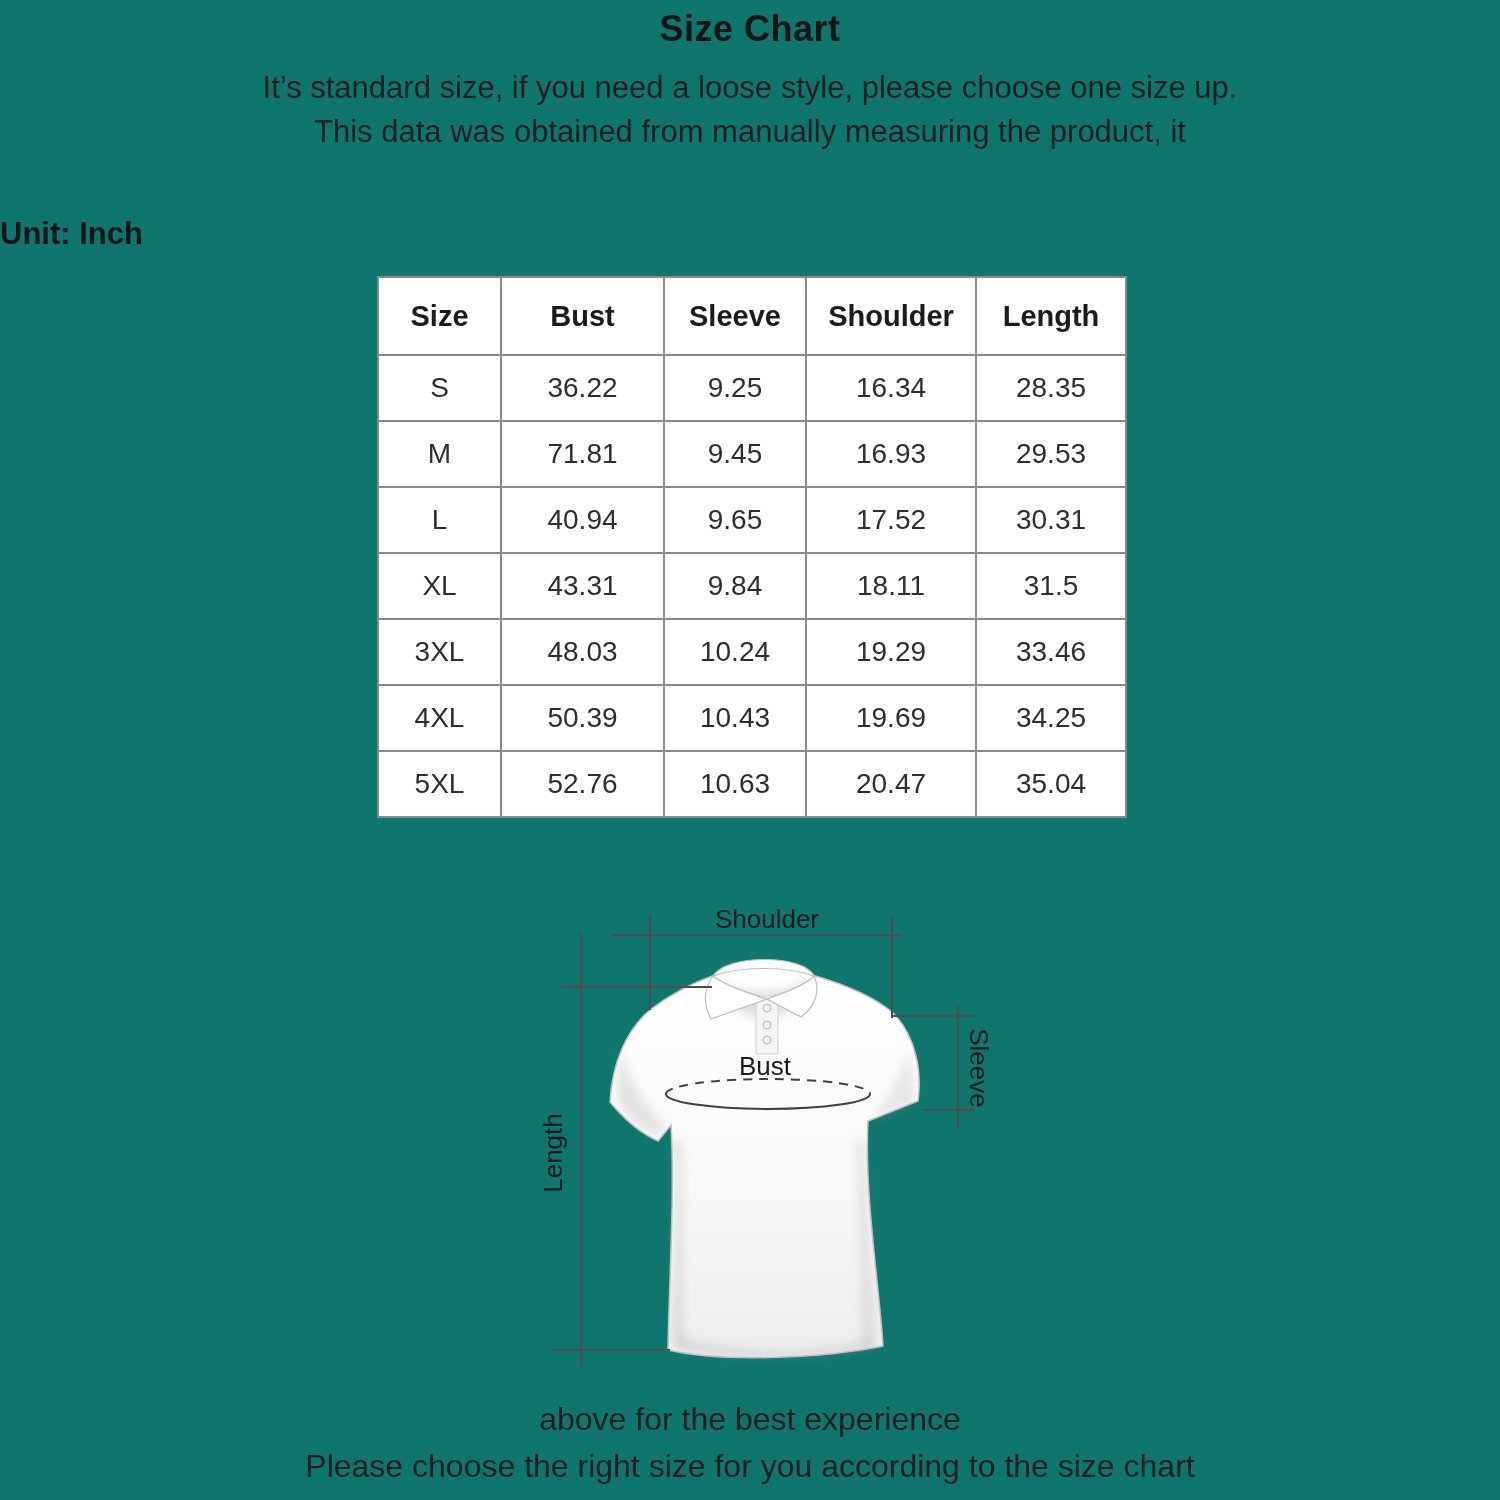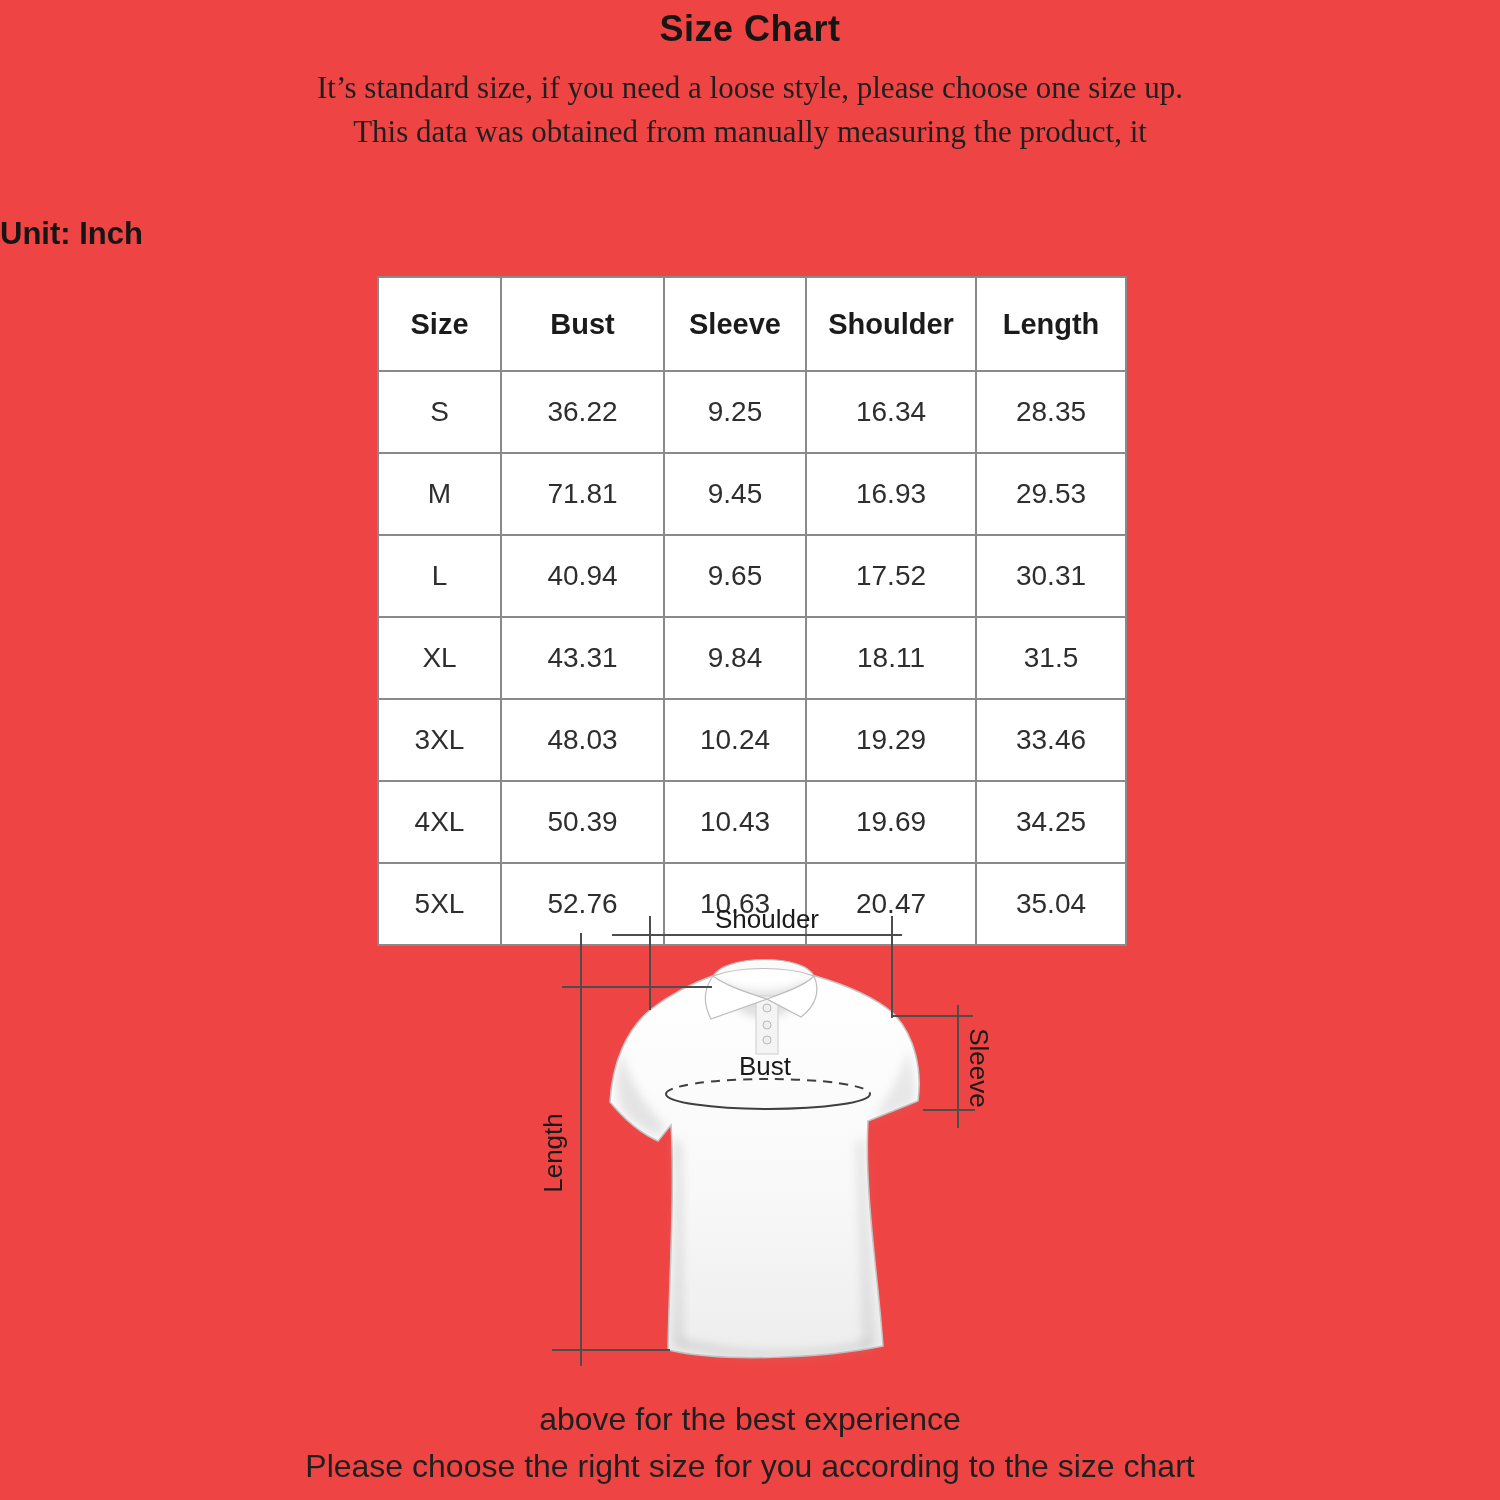--- a/index.html
+++ b/index.html
@@ -1,37 +1,37 @@
 <!DOCTYPE html>
 <html><head>
 <meta charset="utf-8">
 <style>
   html,body{margin:0;padding:0;background:#ffffff;}
   .canvas{
-    position:relative;width:1500px;height:1500px;background:#ef4444;
+    position:relative;width:1500px;height:1500px;background:#0f766e;
     font-family:"Liberation Sans","DejaVu Sans",sans-serif;color:#1c1c1c;overflow:hidden;
   }
   .page-title{
     position:absolute;top:8px;left:0;width:100%;text-align:center;
     font-size:36px;font-weight:700;color:#151515;letter-spacing:0.5px;margin:0;
   }
   .desc{
     position:absolute;top:66px;left:0;width:100%;text-align:center;
-    font-size:31px;line-height:44px;color:#1f1f1f;font-family:Liberation Serif, serif;
+    font-size:31px;line-height:44px;color:#1f1f1f;
   }
   .unit{
     position:absolute;top:216px;left:0;width:100%;text-align:left;
     font-size:31px;font-weight:700;color:#151515;
   }
   table.size-table{
     position:absolute;left:377px;top:276px;width:748px;
     border-collapse:collapse;table-layout:fixed;background:#ffffff;
   }
   table.size-table th,table.size-table td{
-    border:2px solid #8a8a8a;text-align:center;vertical-align:middle;padding:8px;
+    border:2px solid #8a8a8a;text-align:center;vertical-align:middle;padding:0;
   }
   table.size-table th{height:76px;font-size:29px;font-weight:700;color:#1b1b1b;}
   table.size-table td{height:64px;font-size:28px;font-weight:400;color:#2e2e2e;}
   .diagram{position:absolute;left:520px;top:898px;width:490px;height:478px;}
   .footer{
     position:absolute;top:1396px;left:0;width:100%;text-align:center;
     font-size:32px;line-height:47px;color:#1f1f1f;
   }
 </style>
 </head>

